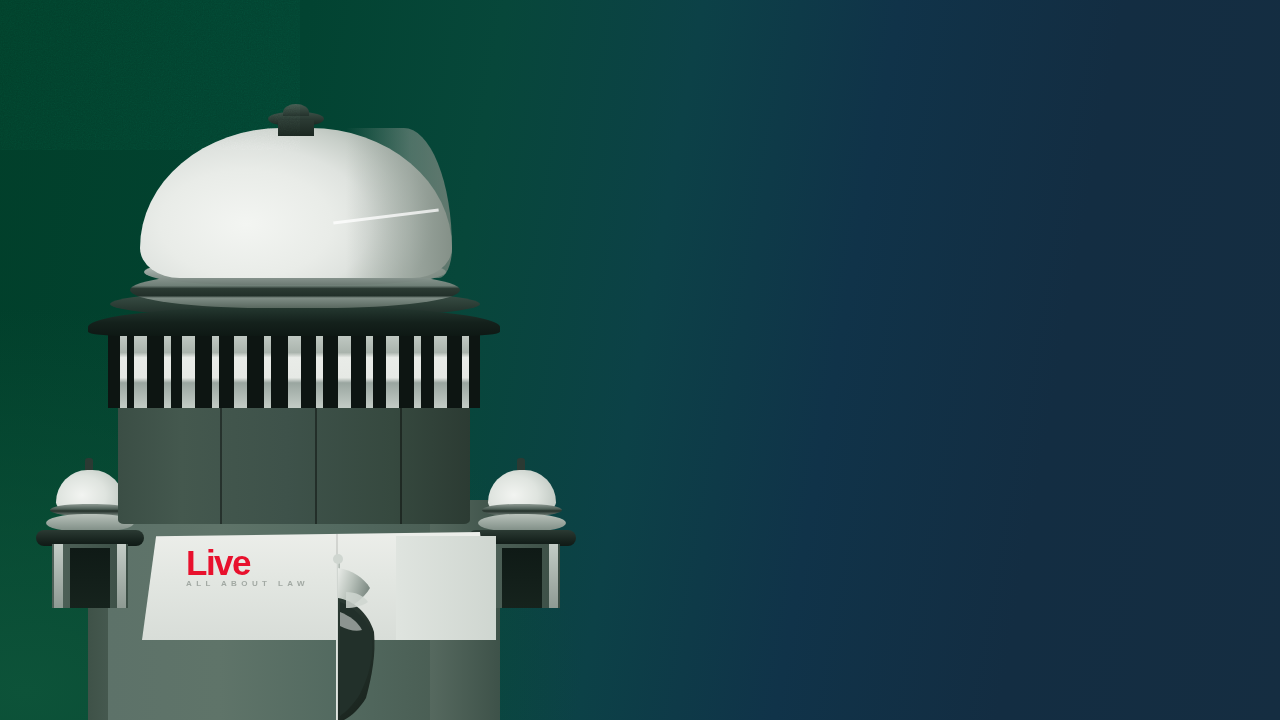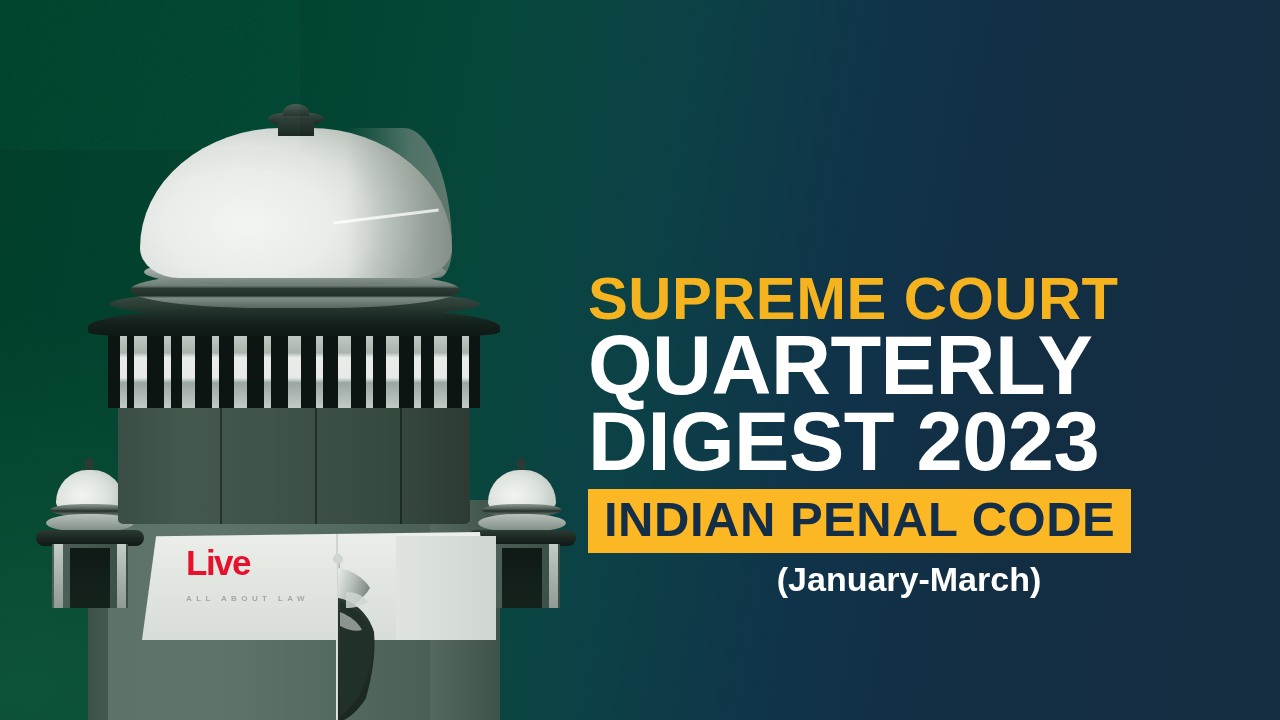--- a/index.html
+++ b/index.html
@@ -185,21 +185,21 @@
   
   #logo { position:absolute; left:186px; top:548px; width:150px; }
   #logo .l1 {
     font-size:35px; font-weight:700; line-height:.86; letter-spacing:-1.5px; color:#e8112d;
   }
   #logo .l2 {
     font-size:44px; font-weight:700; line-height:.9; letter-spacing:-1.5px; color:#111111;
   }
   #logo .l2 .dotin { font-size:22px; letter-spacing:-.5px; }
   #logo .tag {
-    margin-top:16px; font-size:8px; font-weight:700; letter-spacing:4.4px;
+    margin-top:1px; font-size:8px; font-weight:700; letter-spacing:4.4px;
     color:#8d958f; opacity:.75;
   }
 
   
   #flag { position:absolute; left:316px; top:558px; width:120px; height:162px; }
   .flagpole {
     position:absolute; left:20px; top:0; width:4px; height:162px;
     background:linear-gradient(90deg,#e8ebe7,#aab4ad);
   }
   .flagpole-knob {
@@ -329,29 +329,20 @@
       <path d="M22 10 C36 12 48 20 54 30 C48 40 38 48 26 52 L22 52 Z" fill="url(#fg1)"></path>
 
       <path d="M22 40 C36 42 52 54 58 74 C60 96 56 118 50 140 C44 150 36 158 28 162 L22 162 Z" fill="url(#fg2)"></path>
       <path d="M24 44 C40 50 54 64 56 82 C58 100 52 120 44 136 C38 146 30 154 24 158 Z" fill="#22302a"></path>
 
       <path d="M30 34 C40 34 48 38 52 44 C46 48 38 50 30 50 Z" fill="#cfd6d0" opacity=".85"></path>
       <path d="M24 54 C34 58 42 64 46 72 C40 74 32 72 24 68 Z" fill="#e4e8e3" opacity=".55"></path>
     </svg>
   </div>
 
-  <div id="textblock">
-    <div class="line-sc">SUPREME COURT</div>
-    <div class="line-big">QUARTERLY</div>
-    <div class="line-big">DIGEST 2023</div>
-    <div id="banner">
-      <div class="bannertext">INDIAN PENAL CODE</div>
-    </div>
-    <div id="period">(January-March)</div>
-  </div>
 
   <svg id="grain">
     <filter id="noiseFilter">
       <feTurbulence type="fractalNoise" baseFrequency="0.85" numOctaves="3" stitchTiles="stitch"></feTurbulence>
       <feColorMatrix type="saturate" values="0"></feColorMatrix>
     </filter>
     <rect width="100%" height="100%" filter="url(#noiseFilter)"></rect>
   </svg>
 
 </div>

